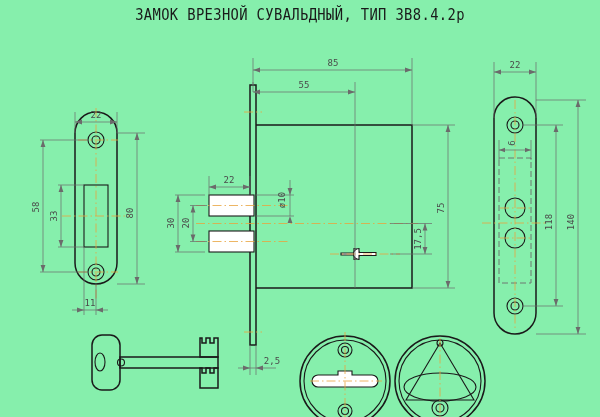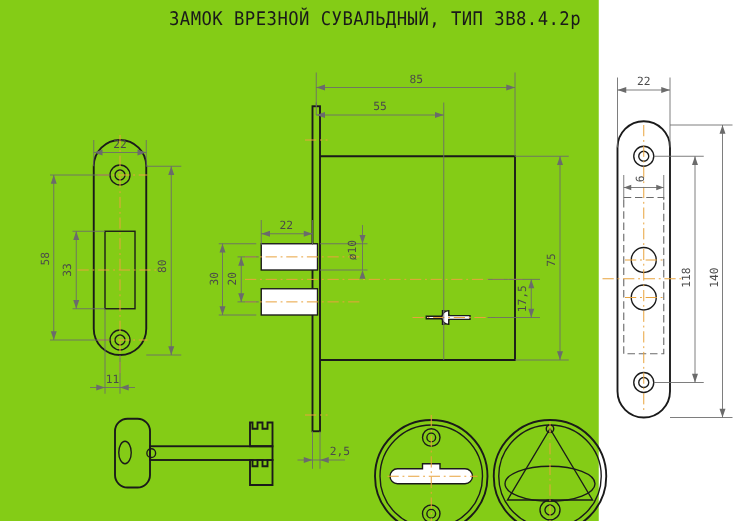--- a/index.html
+++ b/index.html
@@ -1,18 +1,18 @@
 <!DOCTYPE html>
 <html><head>
 <meta charset="utf-8">
 <style>
   html,body{margin:0;padding:0;background:#ffffff;}
   body{width:600px;height:417px;overflow:hidden;
        font-family:"Liberation Sans","DejaVu Sans",sans-serif;}
-  #sheet{position:relative;width:479px;height:417px;background:#84cc16;}
+  #sheet{position:relative;width:600px;height:417px;background:#86efac;}
   #title{position:absolute;left:0;top:6px;width:600px;text-align:center;
          font-size:15px;letter-spacing:.4px;color:#1a1a1a;
          font-family:"DejaVu Sans Mono","Liberation Mono",monospace;
          font-weight:400;transform:scaleX(.92);transform-origin:center top;}
   svg{position:absolute;left:0;top:0;display:block;}
   .outline{fill:none;stroke:#1a1a1a;stroke-width:1.5;}
   .outline-thin{fill:none;stroke:#1a1a1a;stroke-width:1.1;}
   .dim{fill:none;stroke:#6b6b6b;stroke-width:.7;}
   .dimtxt{fill:#4a4a4a;font-size:9px;
           font-family:"DejaVu Sans Mono","Liberation Mono",monospace;}

